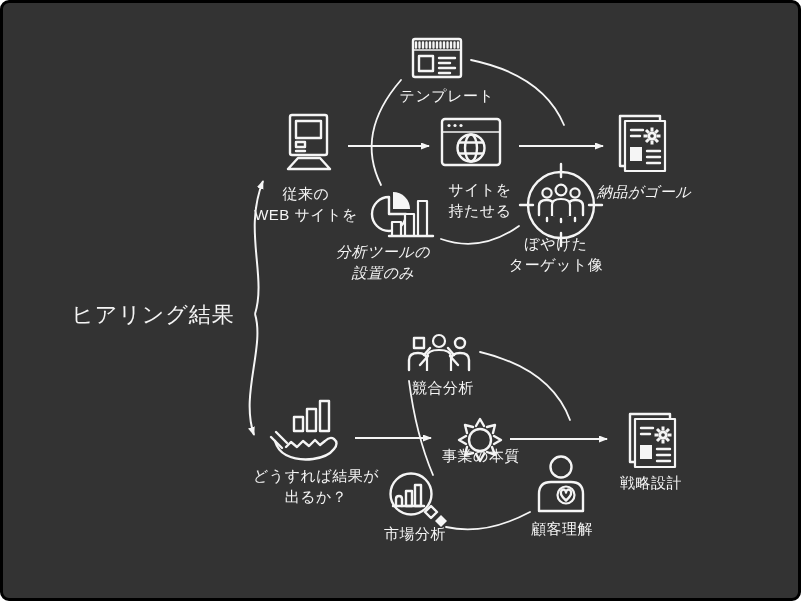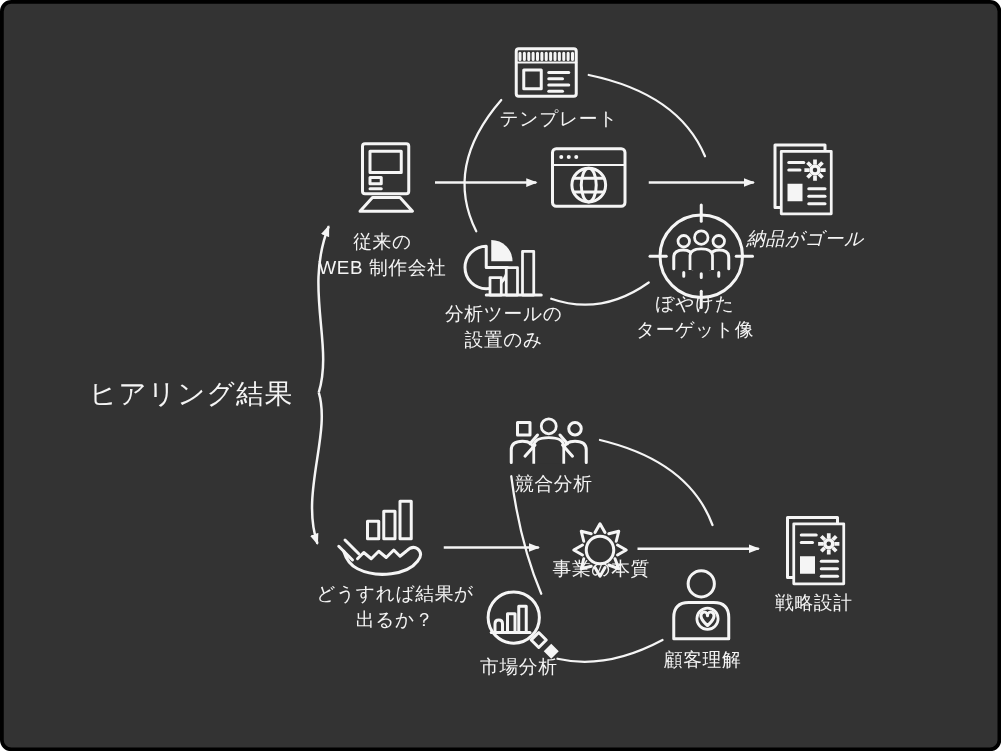--- a/index.html
+++ b/index.html
@@ -193,27 +193,31 @@
       <line class="ln" x1="654" y1="458" x2="667" y2="458" stroke-width="2"></line>
     </g>
   </svg>
 
   <div class="lbl lbl-big" style="left:150px;top:296px;">ヒアリング結果</div>
 
   <div class="lbl" style="left:444px;top:82px;">テンプレート</div>
 
   <div class="lbl" style="left:303px;top:180px;">
     <div>従来の</div>
-    <div>WEB 制作会社</div>
-  </div>
-
+    <div>WEB サイトを</div>
+  </div>
+
+  <div class="lbl" style="left:477px;top:176px;">
+    <div>サイトを</div>
+    <div>持たせる</div>
+  </div>
 
   <div class="lbl" style="left:641px;top:178px;font-style:italic;">納品がゴール</div>
 
-  <div class="lbl" style="left:400px;top:238px;">
+  <div class="lbl" style="left:380px;top:238px;font-style:italic;">
     <div>分析ツールの</div>
     <div>設置のみ</div>
   </div>
 
   <div class="lbl" style="left:553px;top:230px;">
     <div>ぼやけた</div>
     <div>ターゲット像</div>
   </div>
 
   <div class="lbl" style="left:313px;top:462px;">

